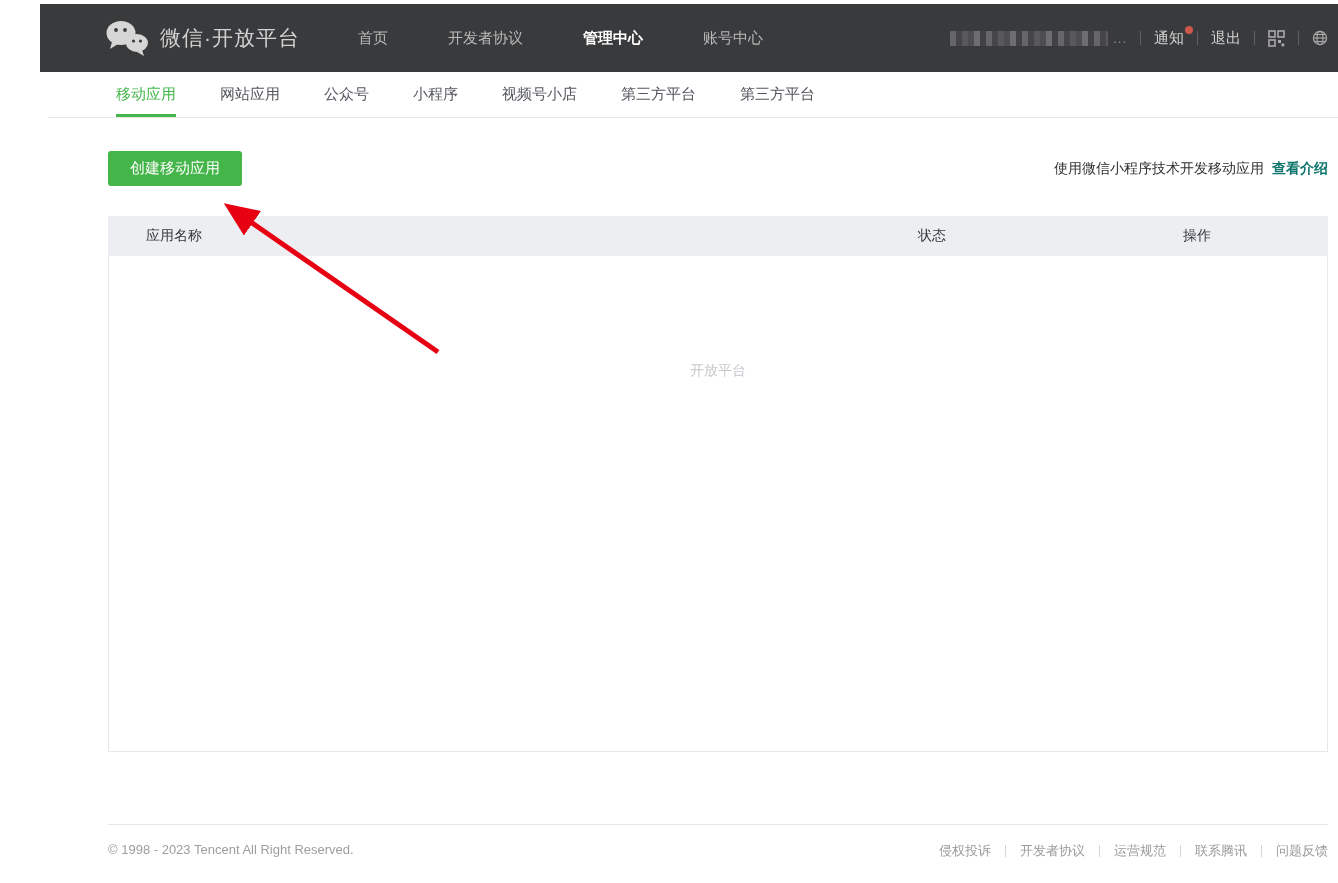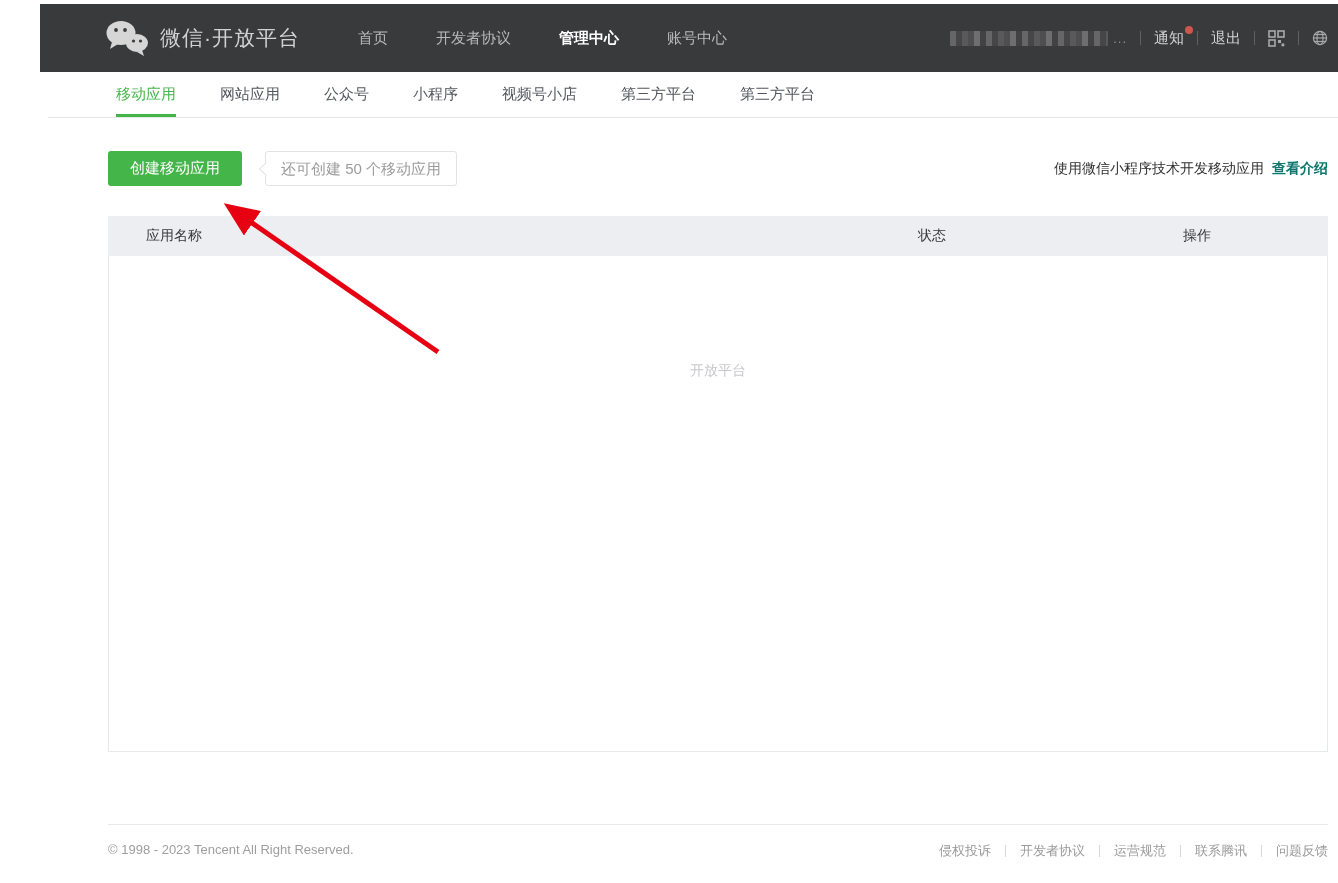--- a/index.html
+++ b/index.html
@@ -5,21 +5,21 @@
   * { margin:0; padding:0; box-sizing:border-box; }
   html,body { width:1338px; height:883px; background:#fff;
     font-family:"Liberation Sans","DejaVu Sans",sans-serif; }
   .page { position:relative; width:1338px; height:883px; background:#fff; overflow:hidden;margin-left:40px; }
 
   
   .header { position:absolute; top:4px; left:0; width:1338px; height:68px;
     background:#393a3c; display:flex; align-items:center; padding:0 50px 0 64px; }
   .logo-svg { width:46px; height:38px; flex:0 0 auto; }
   .brand { color:#d2d2d2; font-size:21px; letter-spacing:1px; margin-left:10px; white-space:nowrap; }
-  .main-nav { display:flex; margin-left:58px; gap:48px; }
+  .main-nav { display:flex; margin-left:58px; gap:60px; }
   .nav-item { color:#b9b9b9; font-size:15px; cursor:pointer; white-space:nowrap; }
   .nav-item.active { color:#ffffff; font-weight:bold; }
   .header-right { margin-left:auto; display:flex; align-items:center; gap:13px; }
   .mosaic { width:158px; height:15px; border-radius:1px;
     background:
       repeating-linear-gradient(90deg,#6b6b6d 0 6px,#48484a 6px 12px,#5d5d5f 12px 18px,#515153 18px 24px,#747476 24px 30px,#434345 30px 36px),
       #555;
     background-blend-mode:normal; filter:blur(0.7px); opacity:.9; }
   .mask-dots { color:#8f8f90; font-size:13px; margin-left:-8px; letter-spacing:1px; }
   .vsep { width:1px; height:14px; background:#606062; }
@@ -138,21 +138,20 @@
     <div class="tab">网站应用</div>
     <div class="tab">公众号</div>
     <div class="tab">小程序</div>
     <div class="tab">视频号小店</div>
     <div class="tab">第三方平台</div>
     <div class="tab">第三方平台</div>
   </div>
 
   <div class="toolbar">
     <button class="create-btn">创建移动应用</button>
-    <div class="quota-tip">还可创建 50 个移动应用</div>
     <div class="toolbar-info">
       <span>使用微信小程序技术开发移动应用</span>
       <a class="info-link">查看介绍</a>
     </div>
   </div>
 
   <div class="table-head">
     <div class="th-name">应用名称</div>
     <div class="th-status">状态</div>
     <div class="th-action">操作</div>

